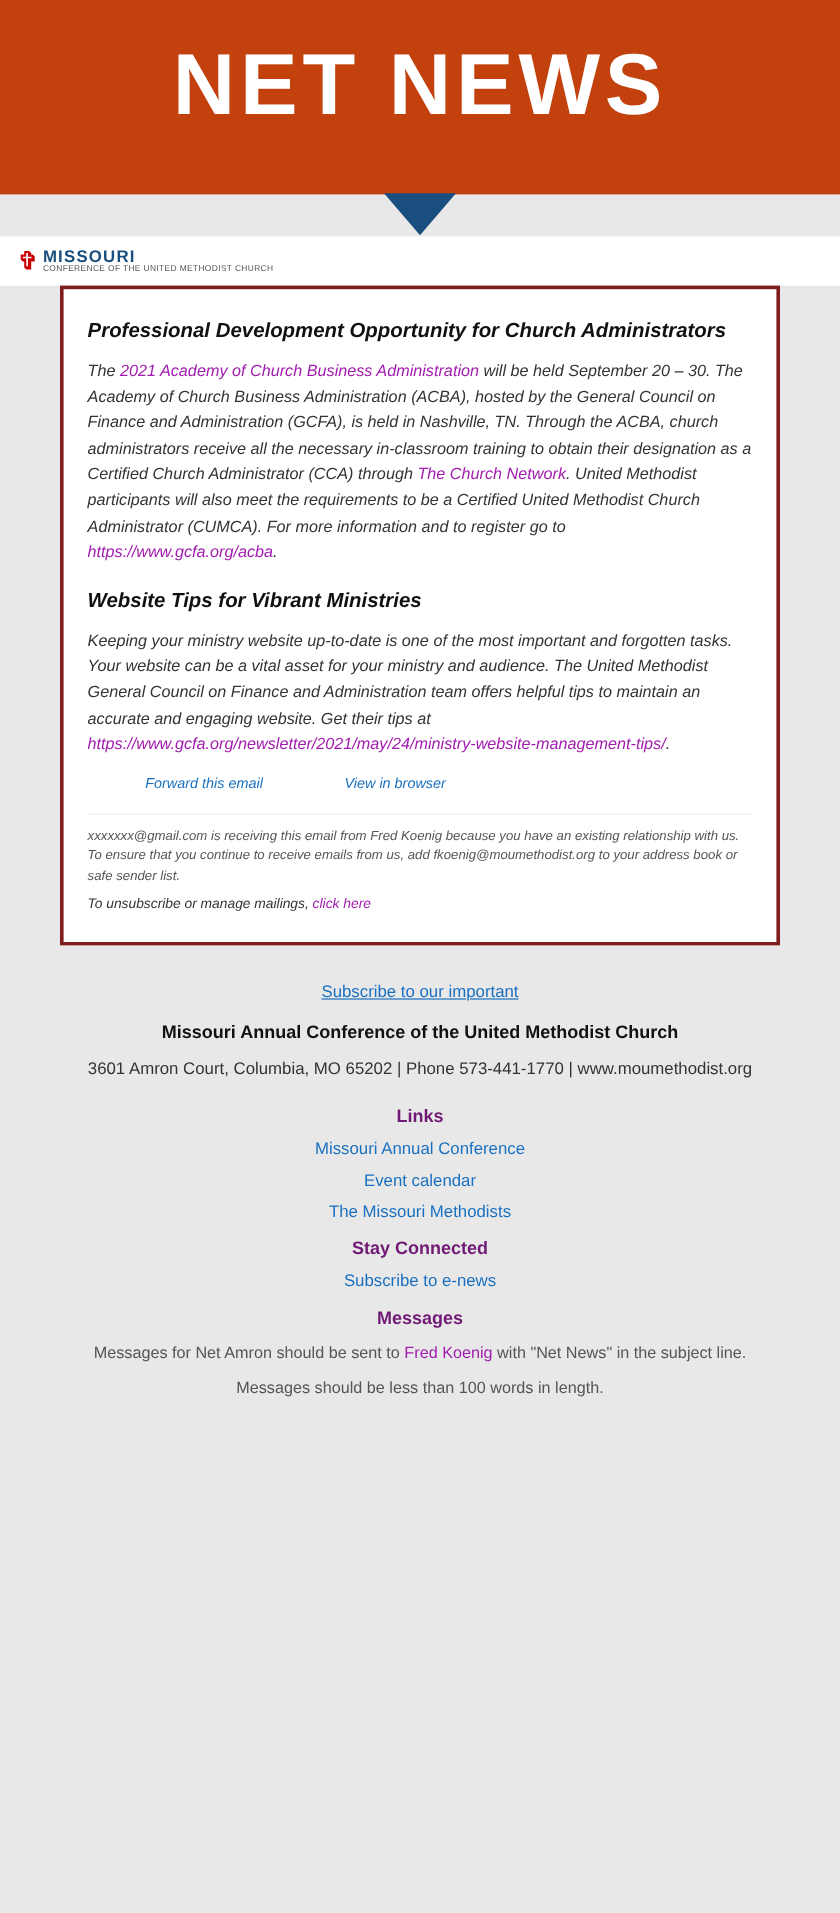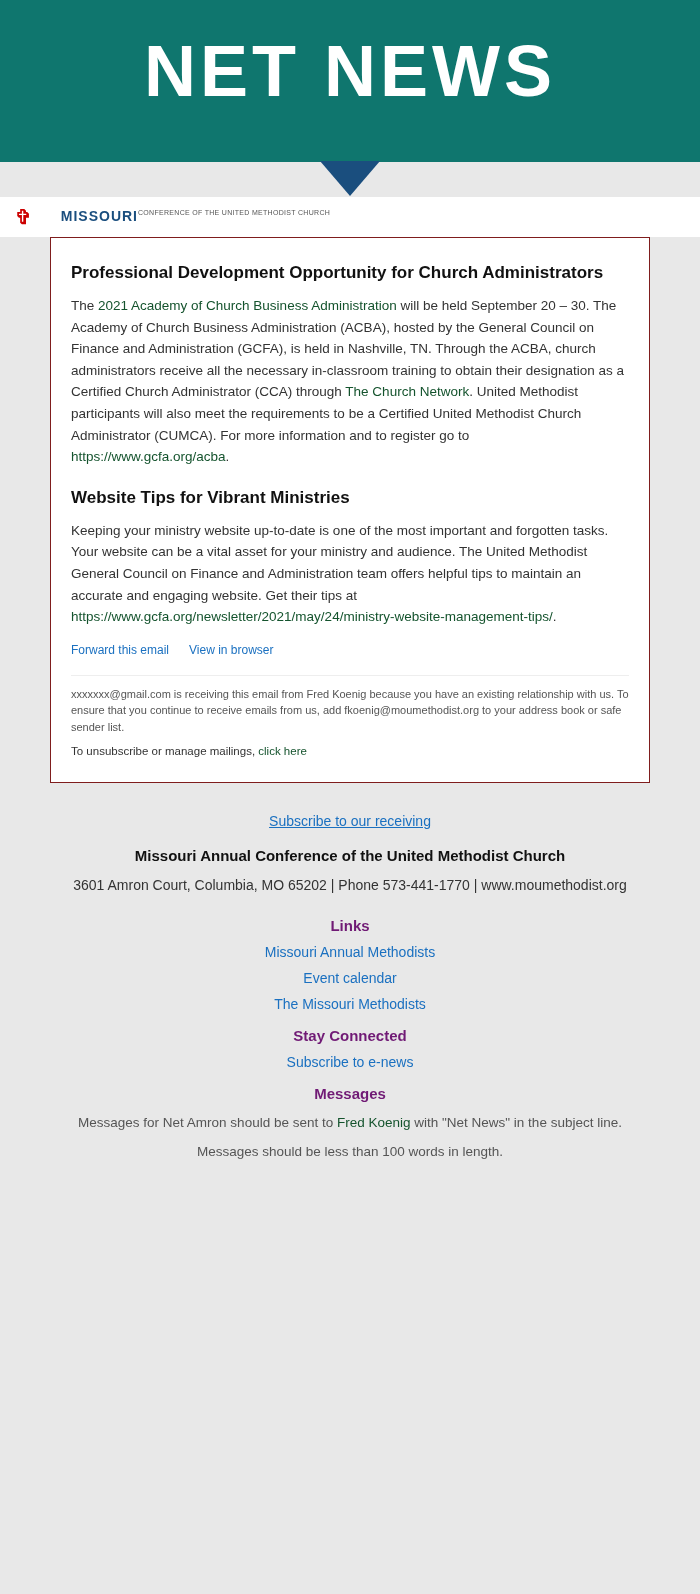--- a/index.html
+++ b/index.html
@@ -11,21 +11,21 @@
       width: 700px;
     }
 
     .outer-wrapper {
       width: 700px;
       background: #e8e8e8;
     }
 
     
     .header-banner {
-      background-color: #0f766e;
+      background-color: #c2410c;
       width: 100%;
       padding: 30px 20px 50px;
       text-align: center;
       position: relative;
     }
 
     .header-banner h1 {
       color: #ffffff;
       font-size: 72px;
       font-weight: 900;
@@ -60,79 +60,80 @@
     }
 
     .logo-cross {
       color: #cc0000;
       font-size: 20px;
       font-weight: bold;
     }
 
     .logo-text-block {
       display: flex;
-      flex-direction: row;
+      flex-direction: column;
       line-height: 1.1;
-      margin-left: 25px;
     }
 
     .logo-missouri {
       font-size: 14px;
       font-weight: bold;
       color: #1a4e7e;
       letter-spacing: 1px;
     }
 
     .logo-conference {
       font-size: 7px;
       color: #555;
       letter-spacing: 0.3px;
     }
 
     
     .content-card {
       background: #ffffff;
       margin: 0 50px;
       padding: 25px 20px;
-      border: 1px solid #7f1d1d;
+      border: 3px solid #7f1d1d;
+      font-style: italic;
     }
 
     .section-title {
       font-size: 17px;
       font-weight: bold;
       color: #111;
       margin-bottom: 12px;
     }
 
     .body-text {
       font-size: 13.5px;
       line-height: 1.6;
       color: #333;
       margin-bottom: 15px;
     }
 
     .body-text a, a {
-      color: #14532d;
+      color: #a21caf;
       text-decoration: none;
     }
 
     .divider-section {
       margin-top: 20px;
     }
 
     
     .footer-links-row {
       display: flex;
       gap: 20px;
       margin: 10px 0 5px;
     }
 
     .footer-links-row a {
       font-size: 12px;
       color: #1a70c0;
+      margin-left: 48px;
     }
 
     
     .small-print {
       font-size: 11px;
       color: #555;
       line-height: 1.5;
       margin-top: 18px;
       border-top: 1px solid #eee;
       padding-top: 10px;
@@ -242,31 +243,31 @@
     </div>
 
     <div class="unsubscribe-line">
       <span>To unsubscribe or manage mailings, </span><a href="#">click here</a>
     </div>
 
   </div>
 
   <div class="footer-section">
 
-    <a class="subscribe-link" href="#">Subscribe to our receiving</a>
+    <a class="subscribe-link" href="#">Subscribe to our important</a>
 
     <p class="footer-org-name">Missouri Annual Conference of the United Methodist Church</p>
 
     <p class="footer-address">
       <span>3601 Amron Court, Columbia, MO 65202 | Phone 573-441-1770 | www.moumethodist.org</span>
     </p>
 
     <p class="footer-section-title">Links</p>
 
-    <a class="footer-nav-link" href="#">Missouri Annual Methodists</a>
+    <a class="footer-nav-link" href="#">Missouri Annual Conference</a>
     <a class="footer-nav-link" href="#">Event calendar</a>
     <a class="footer-nav-link" href="#">The Missouri Methodists</a>
 
     <p class="footer-section-title">Stay Connected</p>
 
     <a class="footer-nav-link" href="#">Subscribe to e-news</a>
 
     <p class="footer-section-title">Messages</p>
 
     <p class="footer-messages-text">

